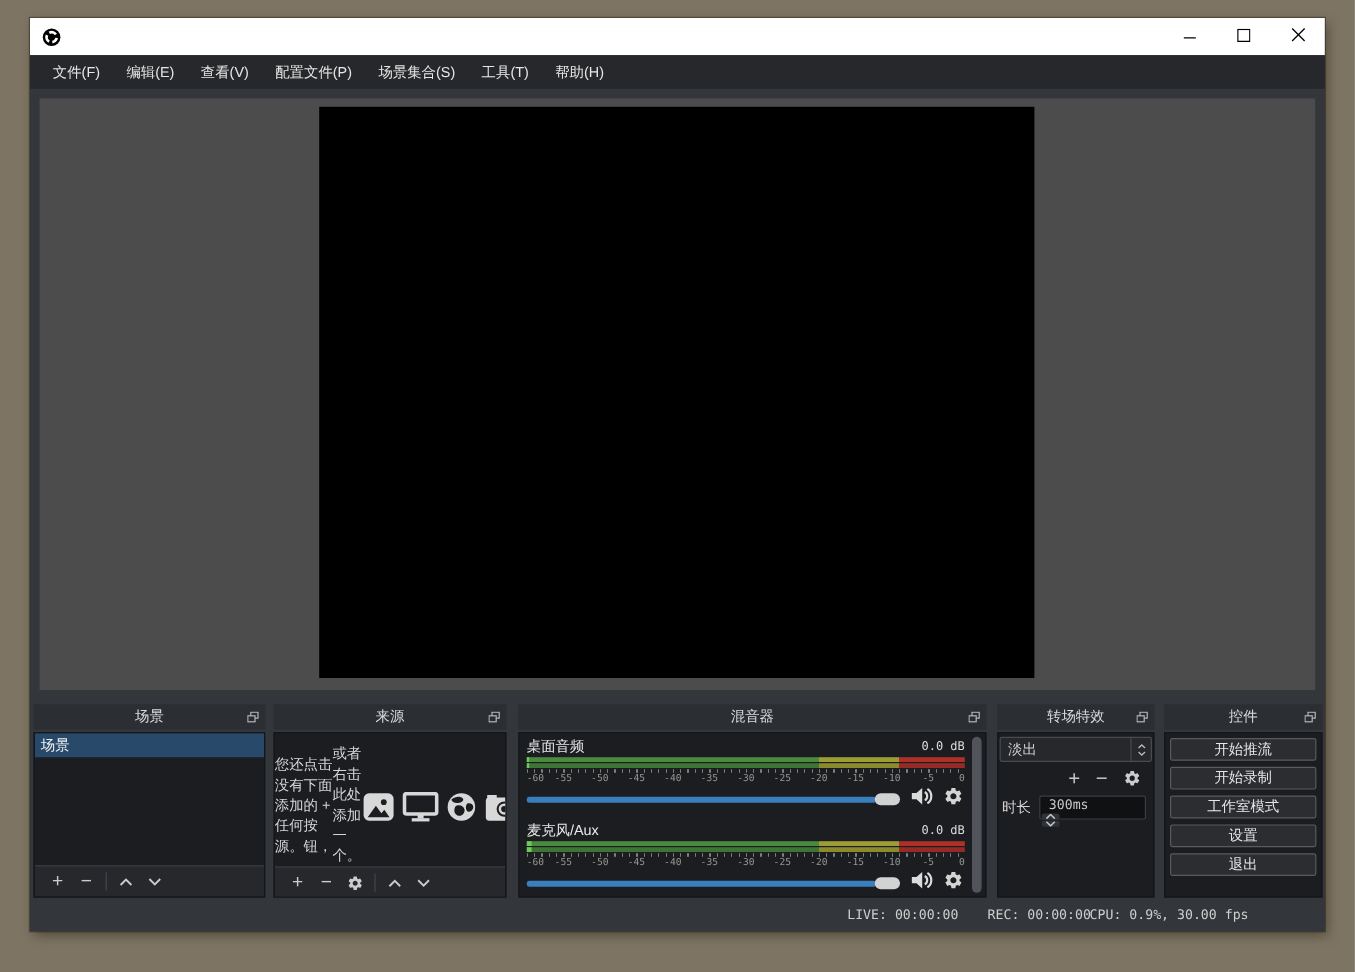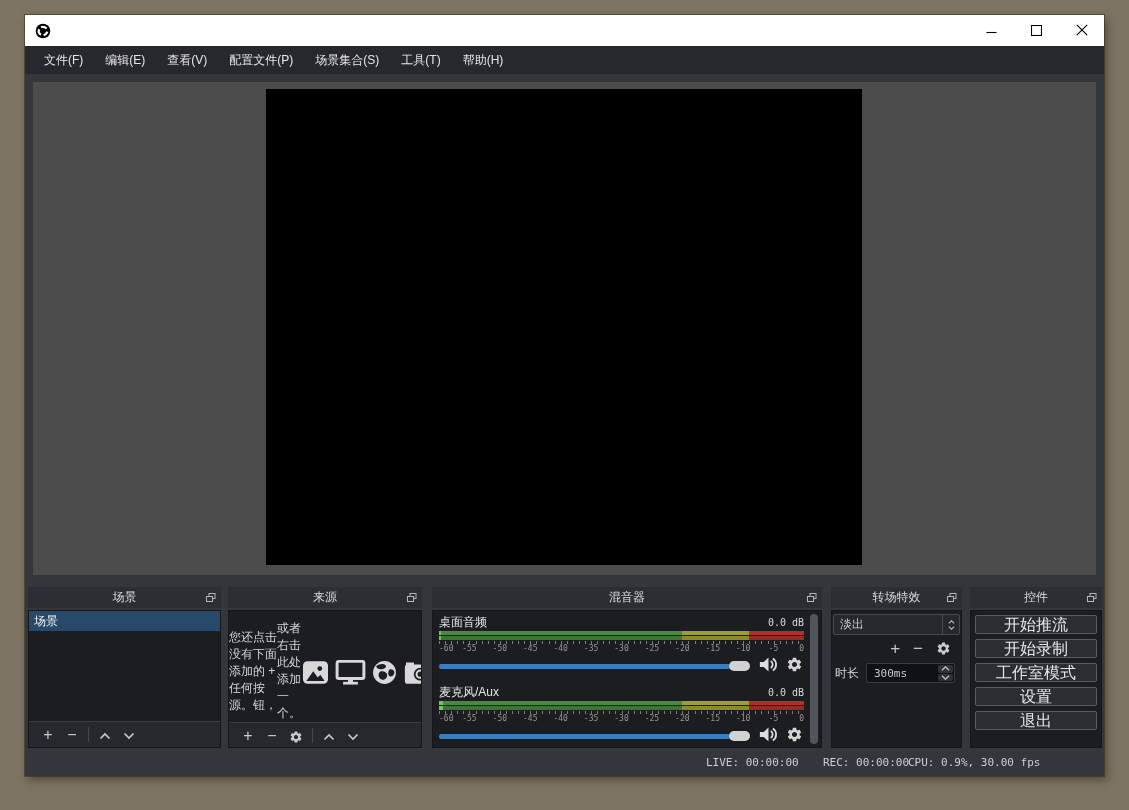--- a/index.html
+++ b/index.html
@@ -75,29 +75,29 @@
   .mix-scroll{position:absolute;right:3px;top:3px;bottom:3px;width:8px;border-radius:4px;background:#51555b;}
 
   
   .trans-body{padding:3px 1px;}
   .combo{height:19px;display:flex;align-items:center;background:#26282b;border:1px solid #4a4b4f;border-radius:2px;}
   .combo-text{flex:1;font-size:12px;color:#cfcfcf;padding-left:6px;}
   .combo-spin{flex:none;width:16px;align-self:stretch;border-left:1px solid #4a4b4f;display:flex;flex-direction:column;align-items:center;justify-content:center;gap:2px;}
   .trans-tools{height:27px;display:flex;justify-content:flex-end;align-items:center;gap:13px;padding-right:9px;color:#c8c8c8;font-size:17px;}
   .dur-row{margin-top:1px;display:flex;align-items:center;gap:7px;padding-left:2px;}
   .dur-label{font-size:12px;color:#d2d2d2;}
-  .spinbox{width:89px;height:20px;display:flex;background:#0f1113;border:1px solid #3a3c40;border-radius:2px;box-sizing:border-box;}
+  .spinbox{width:89px;height:20px;display:flex;background:#0f1113;border:1px solid #3a3c40;border-radius:2px;box-sizing:border-box;flex-direction:column;}
   .spin-edit{flex:1;display:flex;align-items:center;padding-left:7px;font-family:"DejaVu Sans Mono",monospace;font-size:11px;color:#c8c8c8;}
   .spin-arrows{flex:none;width:15px;display:flex;flex-direction:column;gap:1px;padding:1px;}
   .spin-arrows .sa{flex:1;background:#2f3237;border-radius:2px;display:flex;align-items:center;justify-content:center;}
 
   
   .ctl-body{padding:1px 0;}
   .ctl-btn{display:block;margin:3px 4px 2px 4px;height:17px;background:#2b2d31;border:1px solid #595b5e;border-radius:2px;
-           color:#e6e6e6;font-size:16px;line-height:17px;text-align:center;}
+           color:#e6e6e6;font-size:12px;line-height:17px;text-align:center;}
 
   
   .statusbar{position:absolute;left:0;right:0;top:735px;height:26px;font-family:"DejaVu Sans Mono",monospace;font-size:11px;color:#cfcfcf;}
   .sb-item{position:absolute;top:6px;white-space:pre;}
   .sb-live{left:668px;margin-left:13px;} .sb-rec{left:798px;} .sb-cpu{left:883px;}
 </style>
 </head>
 <body>
 
 <div class="screen">

